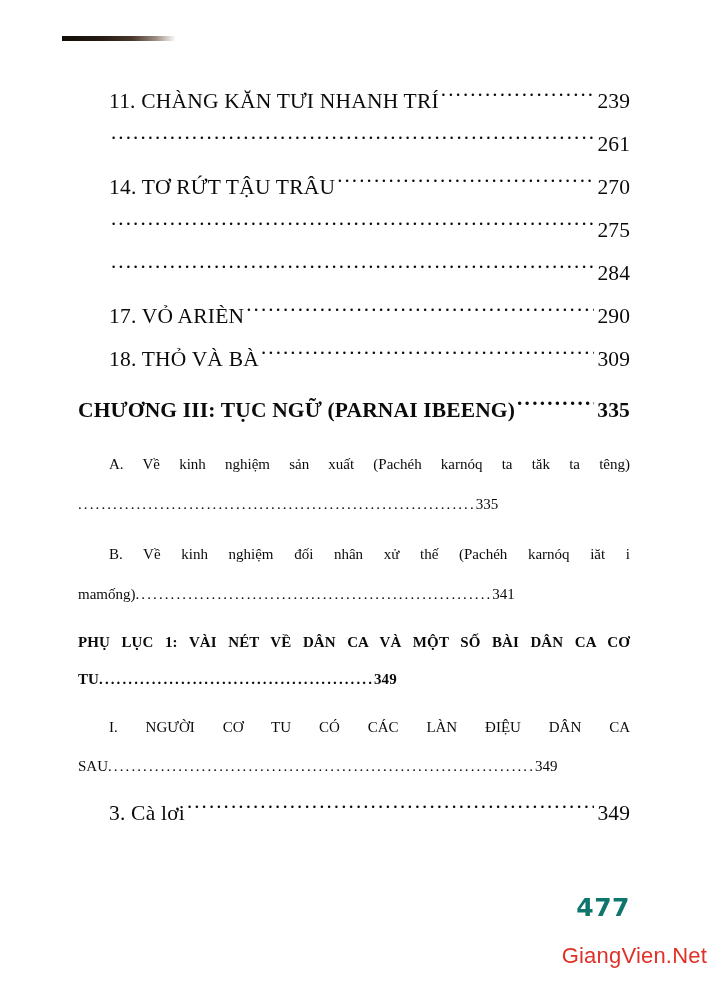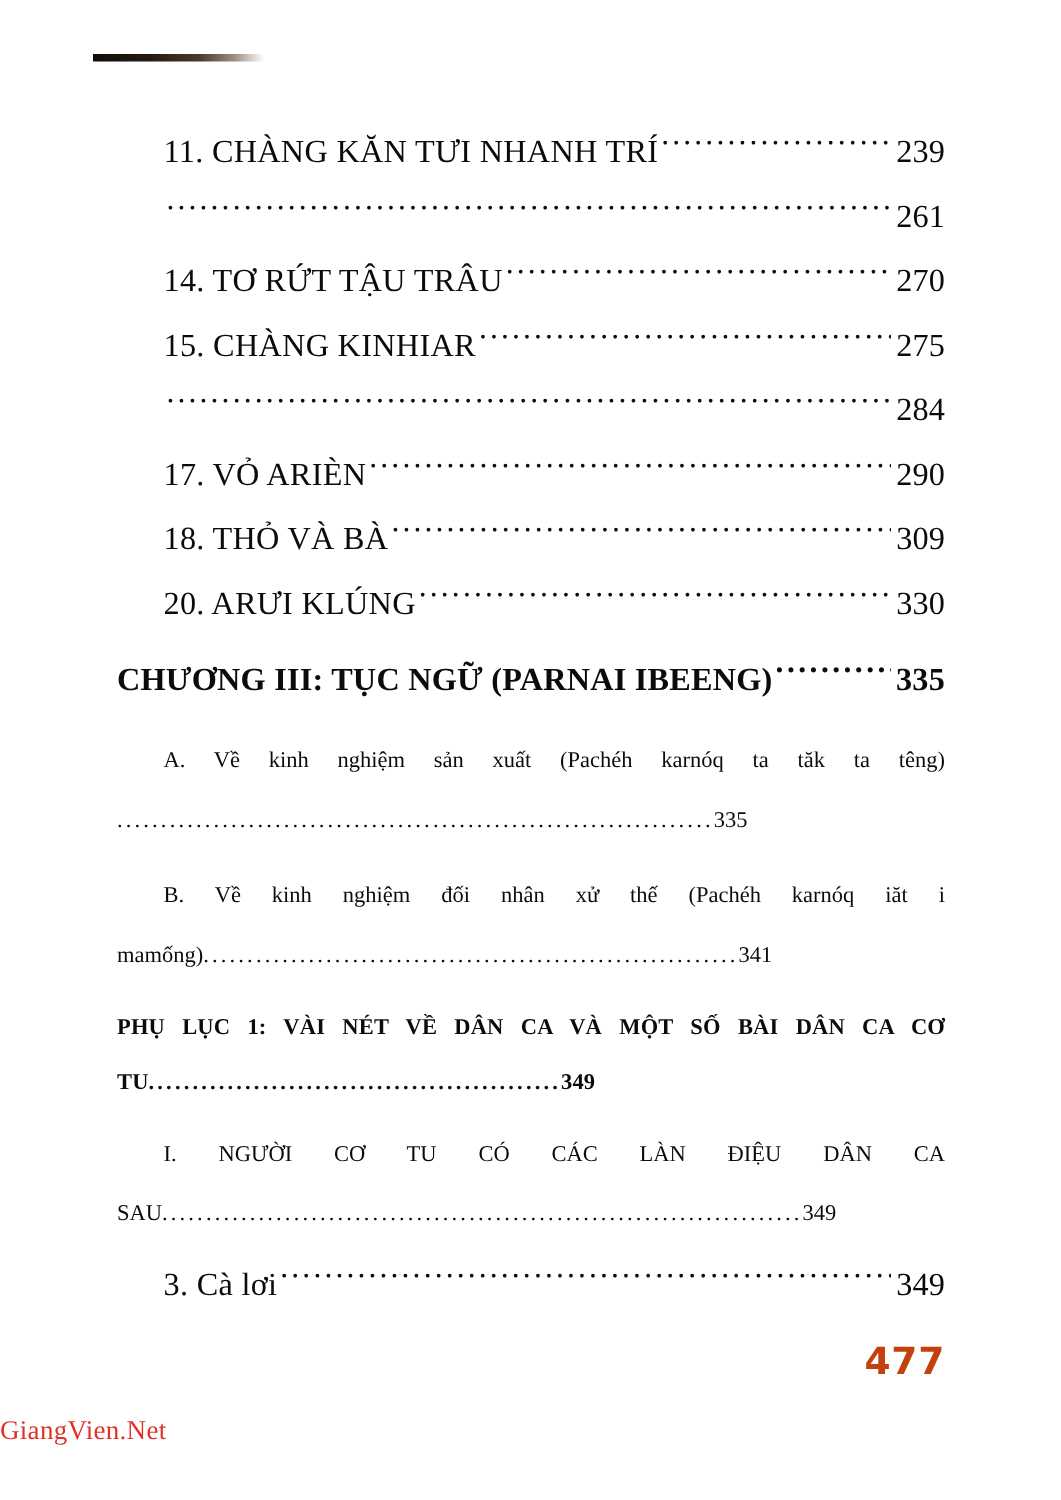--- a/index.html
+++ b/index.html
@@ -135,32 +135,32 @@
 
   
   .folio {
     position: absolute;
     right: 77px;
     top: 893px;
     font-family: "DejaVu Sans", "Liberation Sans", sans-serif;
     font-weight: 700;
     font-size: 25px;
     letter-spacing: .5px;
-    color: #c2410c;
+    color: #0f766e;
   }
 
   
   .watermark {
     position: absolute;
     left: 0;
     right: 0;
     top: 943px;
-    text-align: left;
-    font-family: Liberation Serif, serif;
-    font-size: 18px;
+    text-align: right;
+    font-family: Liberation Sans, sans-serif;
+    font-size: 22px;
     letter-spacing: .2px;
     color: #e03127;
   }
 </style>
 </head>
 <body>
 
 <div class="page">
 
   <div class="top-rule"></div>
@@ -185,21 +185,20 @@
     <div class="entry story">
       <div class="row">
         <span class="title">14. TƠ RỨT TẬU TRÂU</span>
         <span class="leader"></span>
         <span class="pgnum">270</span>
       </div>
     </div>
 
     <div class="entry story">
       <div class="row">
-        <span class="title">15. CHÀNG KINHIAR</span>
         <span class="leader"></span>
         <span class="pgnum">275</span>
       </div>
     </div>
 
     <div class="entry story">
       <div class="row">
         <span class="leader"></span>
         <span class="pgnum">284</span>
       </div>
@@ -215,27 +214,20 @@
 
     <div class="entry story">
       <div class="row">
         <span class="title">18. THỎ VÀ BÀ</span>
         <span class="leader"></span>
         <span class="pgnum">309</span>
       </div>
     </div>
 
 
-    <div class="entry story">
-      <div class="row">
-        <span class="title">20. ARƯI KLÚNG</span>
-        <span class="leader"></span>
-        <span class="pgnum">330</span>
-      </div>
-    </div>
 
     <div class="sp-8"></div>
 
     <div class="entry chapter">
       <div class="row">
         <span class="title">CHƯƠNG III: TỤC NGỮ (PARNAI IBEENG)</span>
         <span class="leader"></span>
         <span class="pgnum">335</span>
       </div>
     </div>

